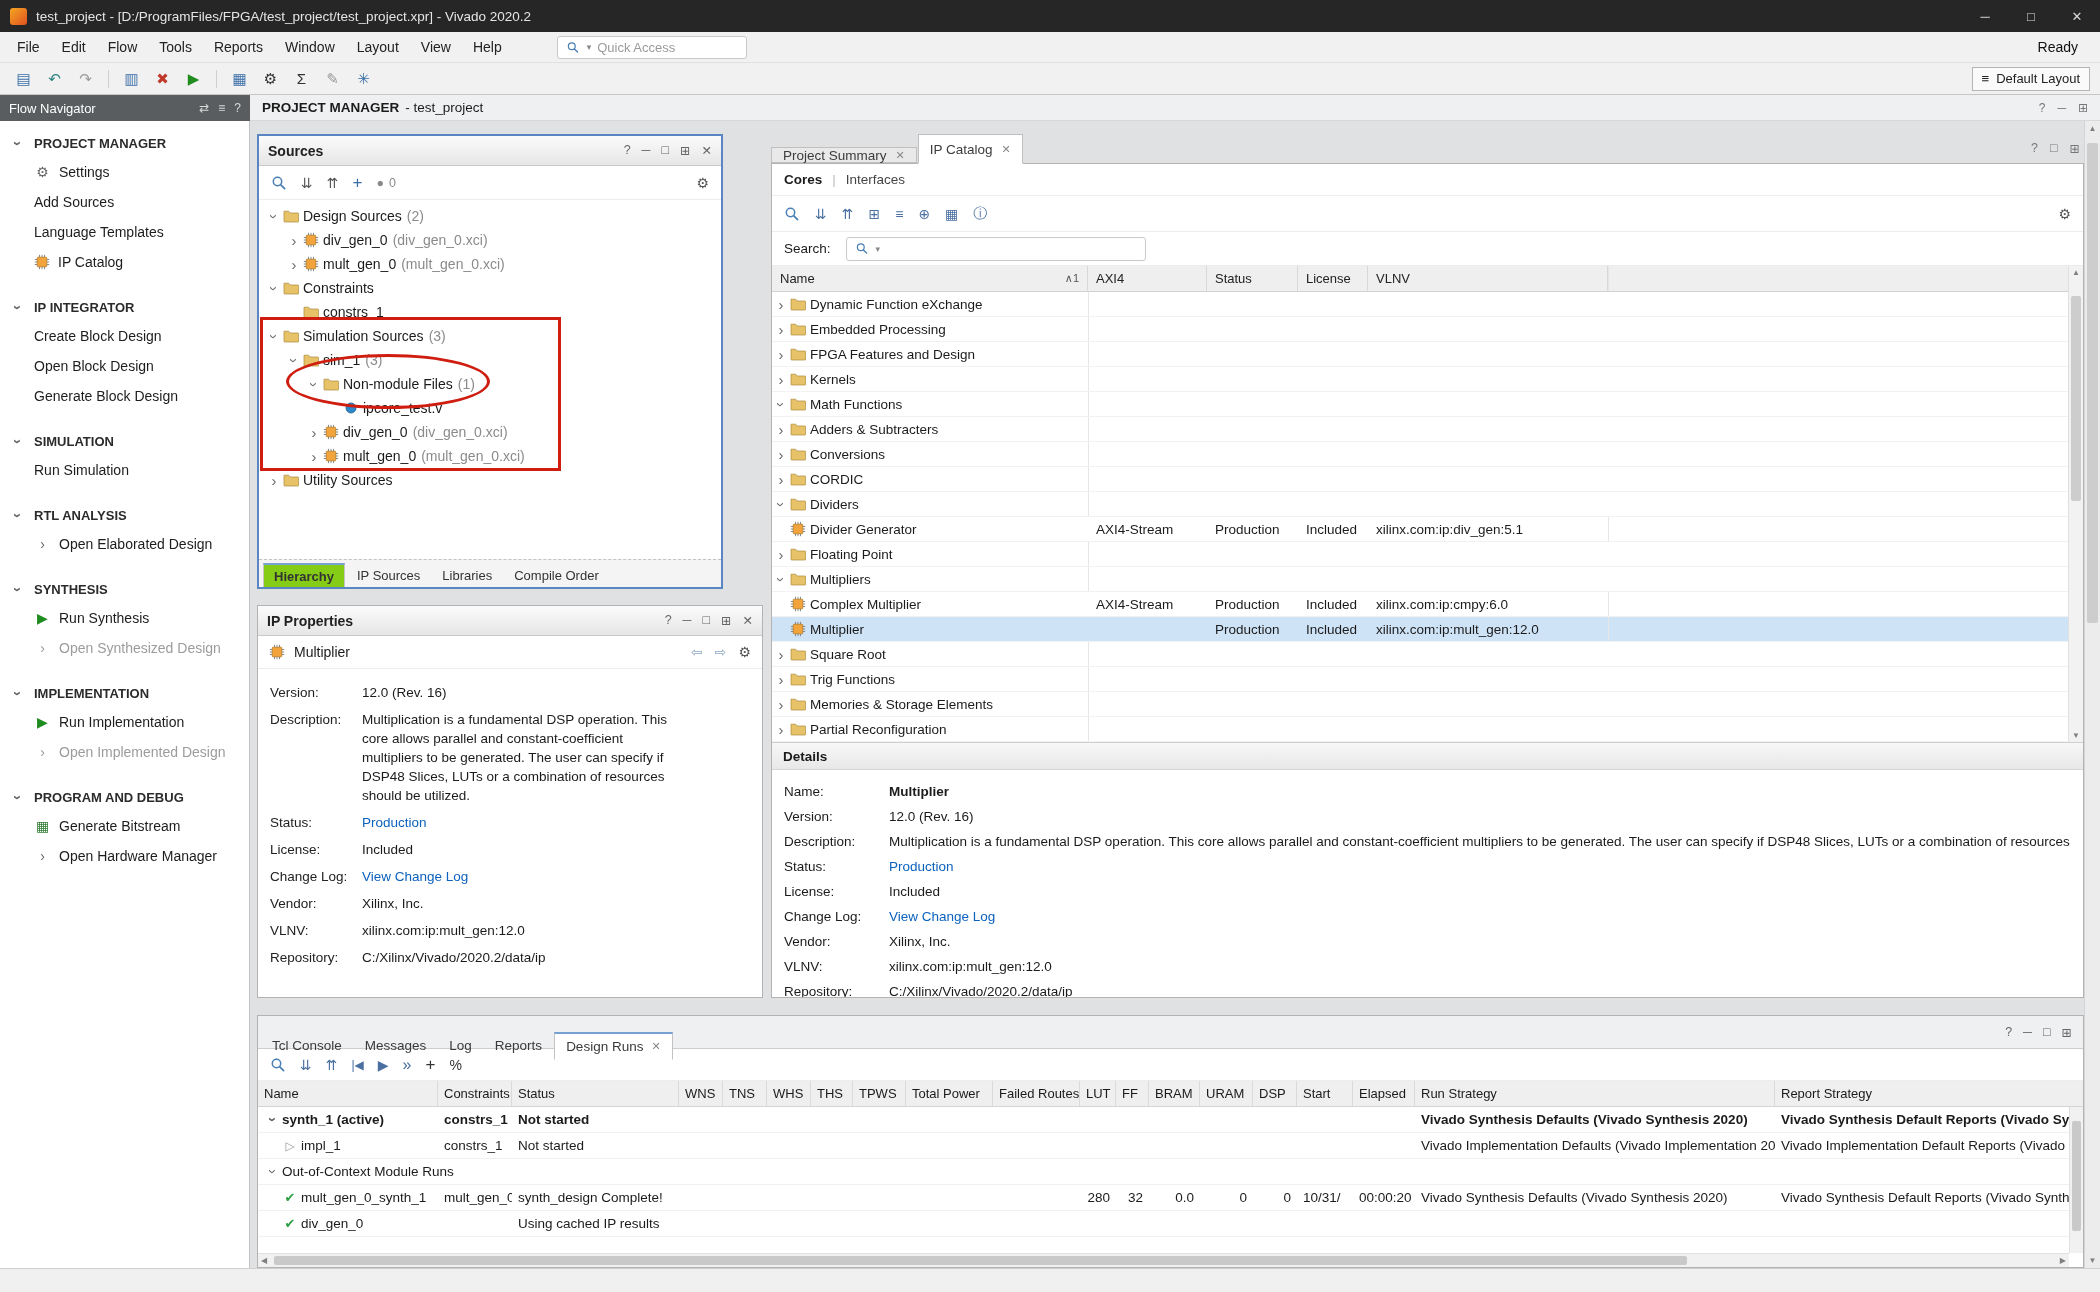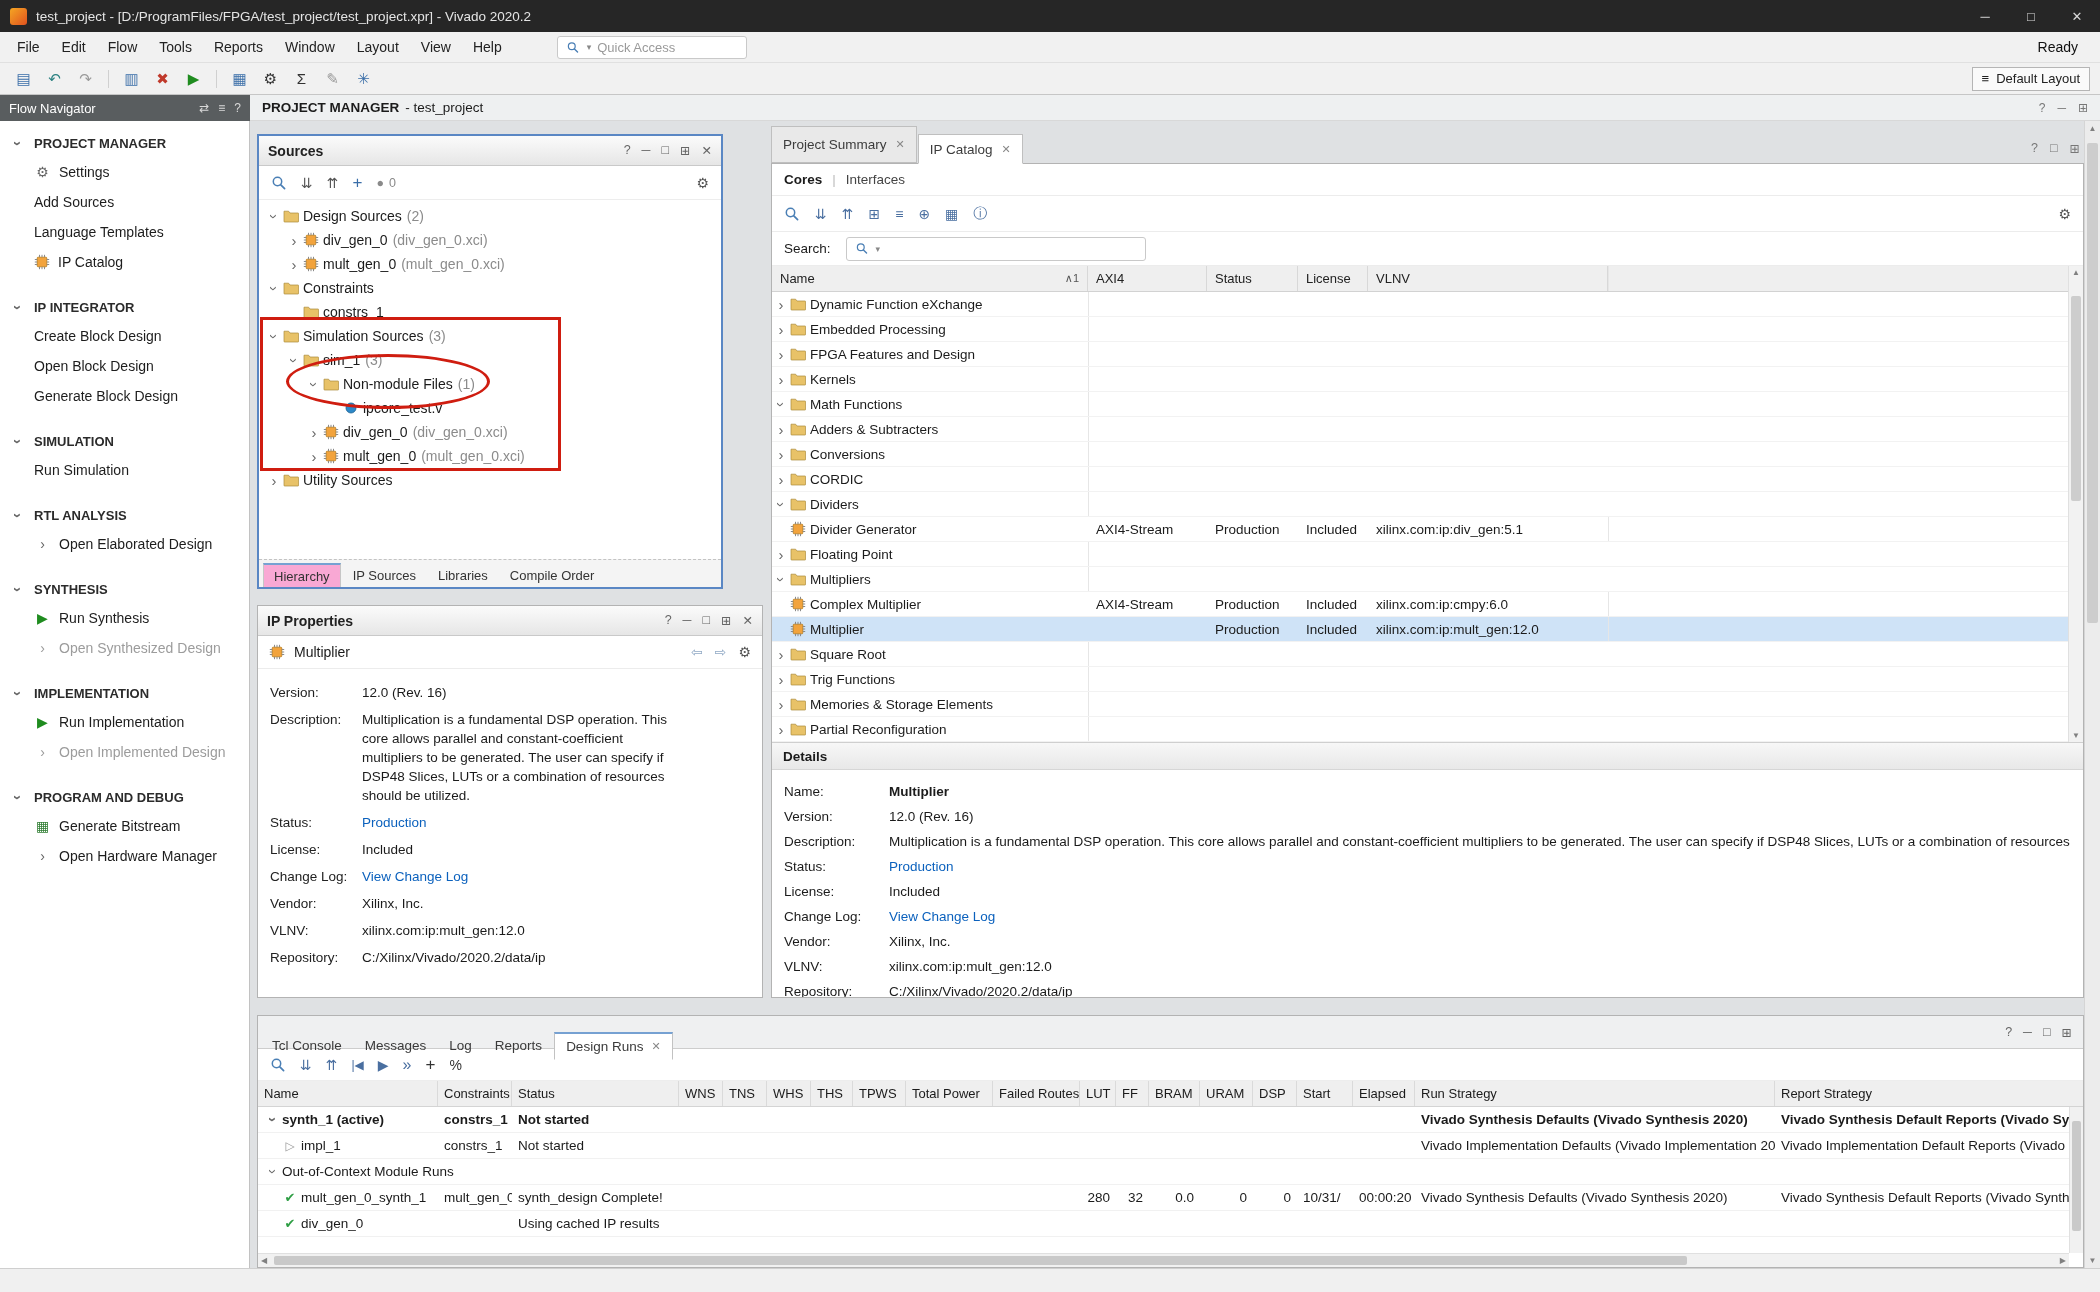--- a/index.html
+++ b/index.html
@@ -48,31 +48,31 @@
 
 .tree{position:relative;flex:1 1 auto;overflow:hidden;padding-top:4px}
 .trow{height:24px;display:flex;align-items:center;font-size:14px;white-space:nowrap}
 .exp{width:18px;flex:0 0 18px;display:inline-flex;align-items:center;justify-content:center;color:#666;font-size:15px}
 .exp.open{transform:rotate(90deg)}
 .tlabel{margin-left:4px}
 .tcount,.tdetail{color:#8b8b8b;margin-left:5px}
 .si0{padding-left:6px}.si1{padding-left:26px}.si2{padding-left:46px}.si3{padding-left:66px}
 .s-tabs{flex:0 0 auto;height:28px;margin-top:auto;border-top:1px dashed #c3c3c3;display:flex;align-items:flex-end;background:#f4f4f4;padding:0 4px;gap:2px}
 .s-tab{height:24px;padding:0 10px;display:flex;align-items:center;font-size:13px;color:#333}
-.s-tab.active{background:#f9a8d4;border:1px solid #c6c6c6;border-bottom:none;border-top:2px solid #76a1d2;font-weight:normal}
+.s-tab.active{background:#84cc16;border:1px solid #c6c6c6;border-bottom:none;border-top:2px solid #76a1d2;font-weight:bold}
 
 .props-name{height:33px;flex:0 0 auto;display:flex;align-items:center;gap:9px;padding:0 11px;border-bottom:1px solid #ececec;font-size:14px}
 .pn-icons{margin-left:auto;display:flex;gap:12px;color:#8fa8c4;font-size:14px}
 .props-body{padding:14px 12px;overflow:hidden}
 .prop-row{display:flex;margin-bottom:8px;font-size:13.5px;line-height:19px}
 .prop-label{flex:0 0 92px;color:#222}
 .prop-value{width:305px}
 
 .doc-tabs{position:absolute;left:771px;top:134px;width:1313px;height:29px;display:flex;gap:1px;align-items:flex-end;z-index:5}
-.doc-tab{height:37px;display:flex;align-items:center;gap:9px;padding:0 11px;font-size:13.5px;background:#e9e9e9;border:1px solid #bfbfbf;color:#3c3c3c}
+.doc-tab{height:16px;display:flex;align-items:center;gap:9px;padding:0 11px;font-size:13.5px;background:#e9e9e9;border:1px solid #bfbfbf;color:#3c3c3c}
 .doc-tab.active{background:#fff;border-bottom:1px solid #fff;margin-bottom:-1px;height:30px;z-index:6}
 .tab-close{color:#888;font-size:11px}
 .doc-icons{margin-left:auto;display:flex;gap:12px;color:#777;font-size:12.5px;align-self:center;padding-right:4px}
 .catalog{left:771px;top:163px;width:1313px;height:835px}
 .cores-bar{height:32px;flex:0 0 auto;display:flex;align-items:center;gap:10px;padding:8px 12px;border-bottom:1px solid #ececec;font-size:13.5px}
 .cores-lbl{font-weight:bold}
 .cores-sep{color:#bbb}
 .cores-alt{color:#444}
 .cat-toolbar{height:36px;flex:0 0 auto;display:flex;align-items:center;gap:15px;padding:0 12px;border-bottom:1px solid #ececec;color:#4a6fa0}
 .search-row{height:34px;flex:0 0 auto;display:flex;align-items:center;gap:15px;padding:0 12px;border-bottom:1px solid #ececec;font-size:13.5px}

